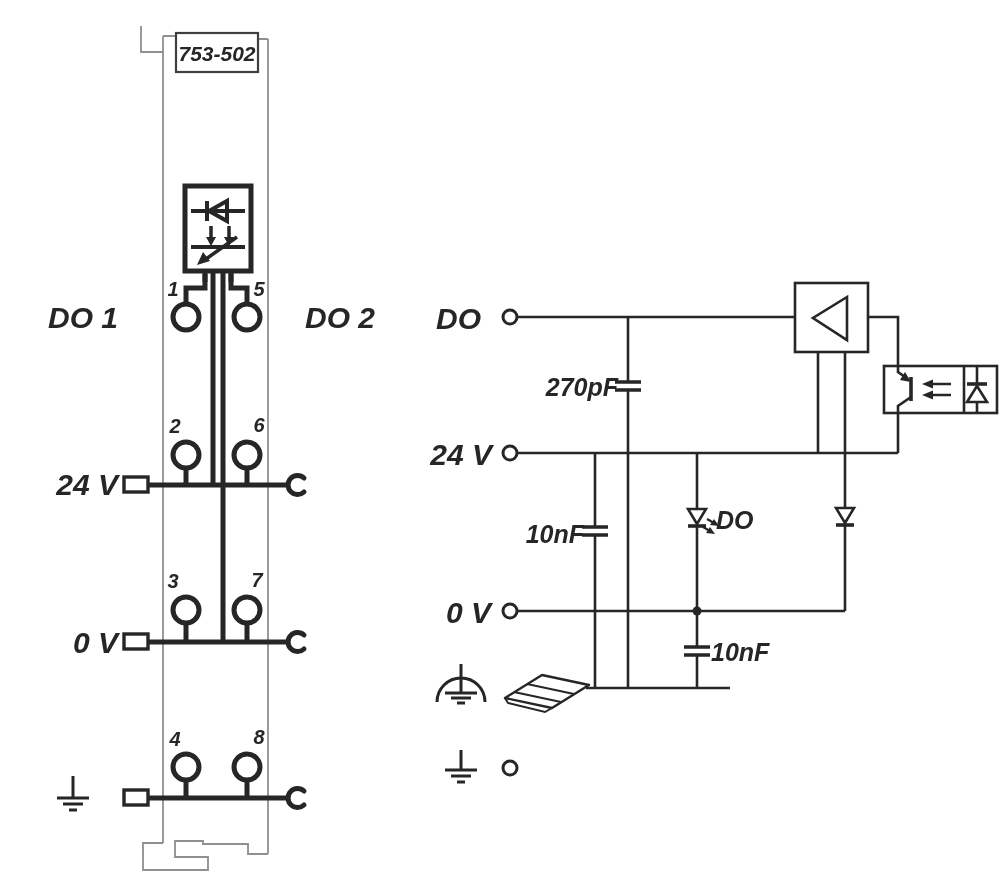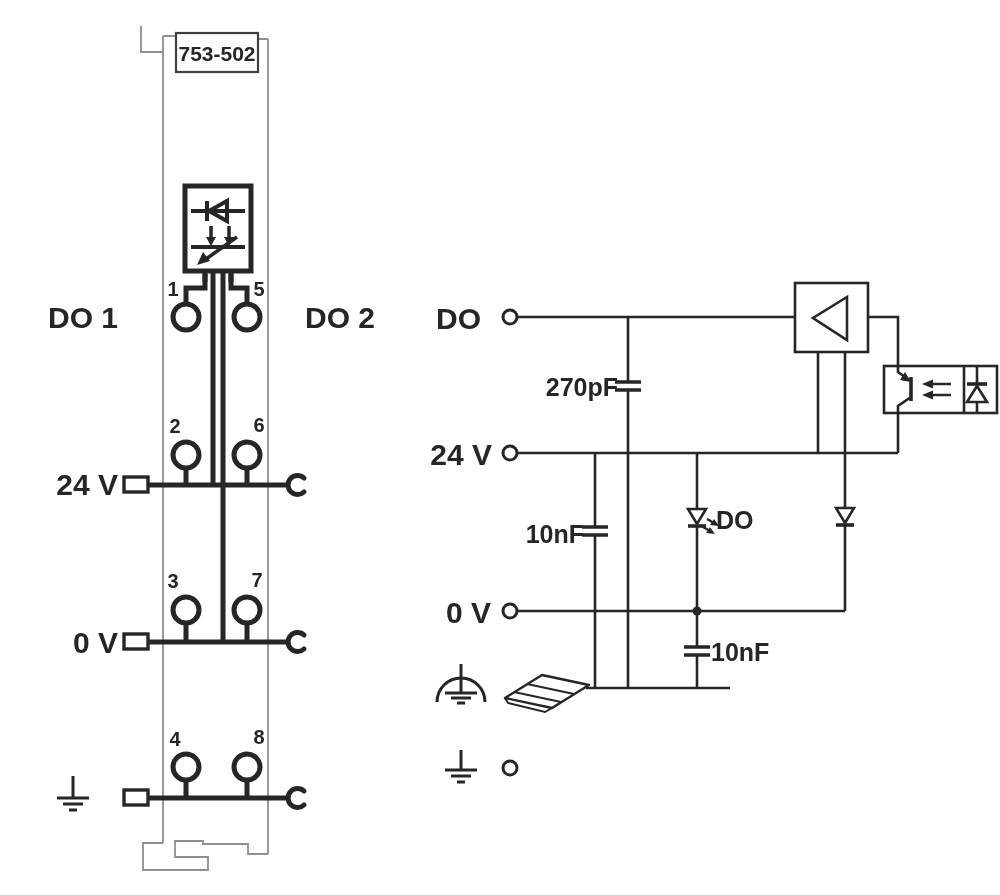--- a/index.html
+++ b/index.html
@@ -1,16 +1,16 @@
 <!DOCTYPE html>
 <html><head>
 <meta charset="utf-8">
 <style>
   html,body{margin:0;padding:0;background:#ffffff;}
-  #stage{position:relative;width:1000px;height:895px;background:#ffffff;overflow:hidden;}
+  #stage{position:relative;width:1000px;height:895px;background:#ffffff;overflow:hidden;font-style:italic;}
   svg{position:absolute;left:0;top:0;}
   .t{font-family:"Liberation Sans",sans-serif;font-weight:700;fill:#262626;}
   .ink{stroke:#262626;fill:none;}
   .thick{stroke-width:5;stroke-linecap:butt;}
   .thin{stroke-width:2.6;}
   .plate{stroke-width:3.6;}
   .outline{stroke:#8f8f8f;stroke-width:1.8;fill:none;}
   .fillw{fill:#ffffff;}
 </style>
 </head>

